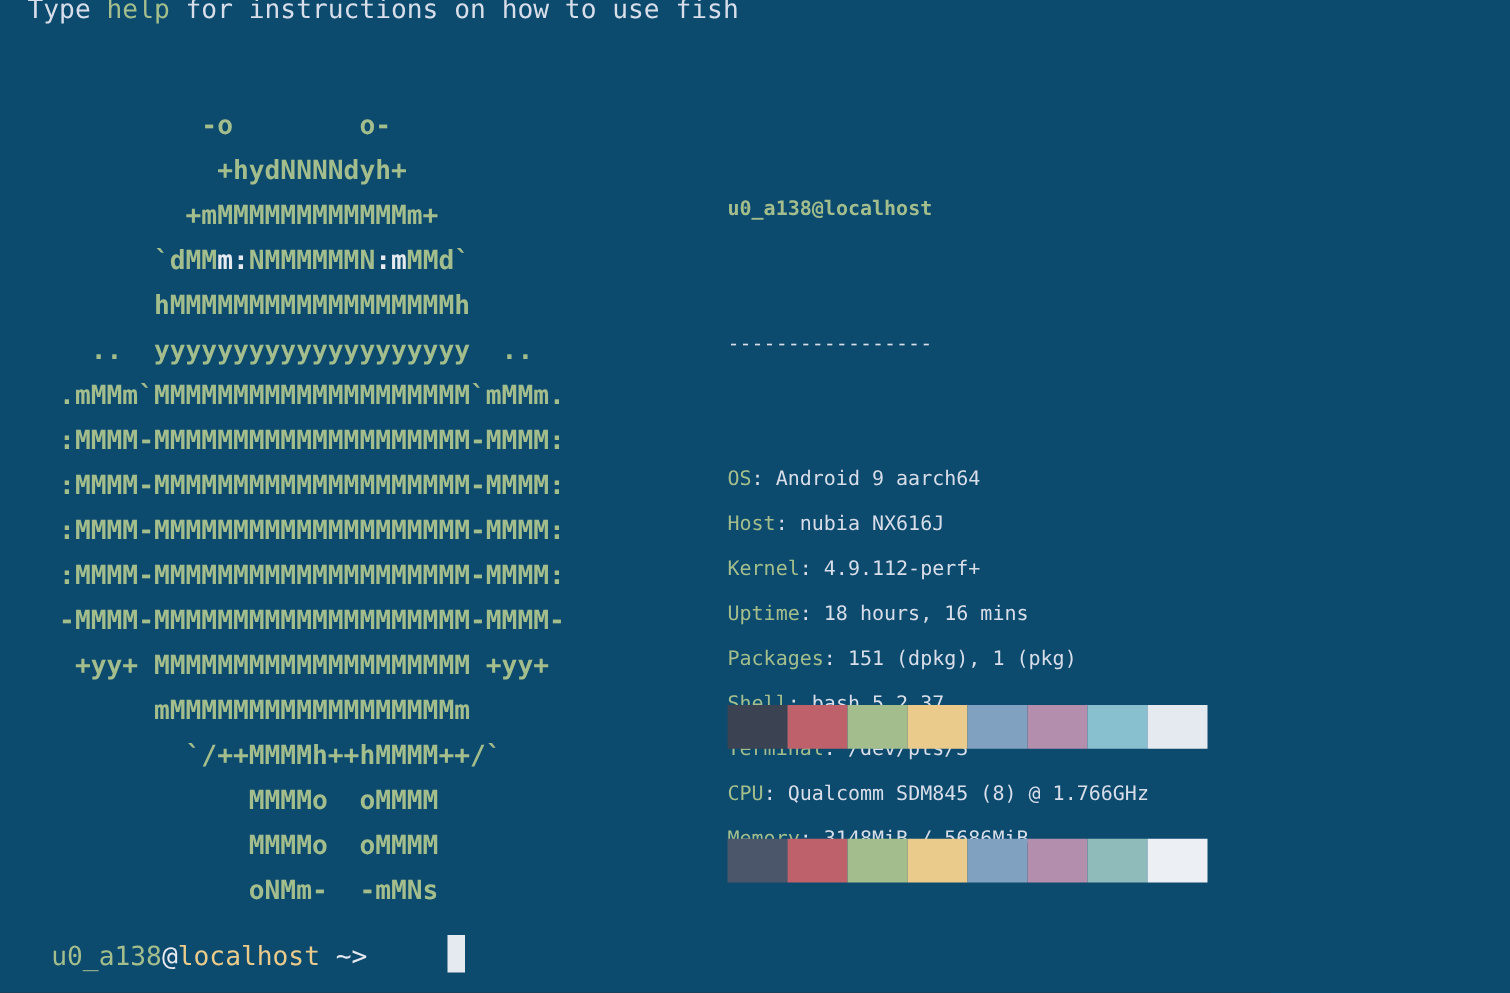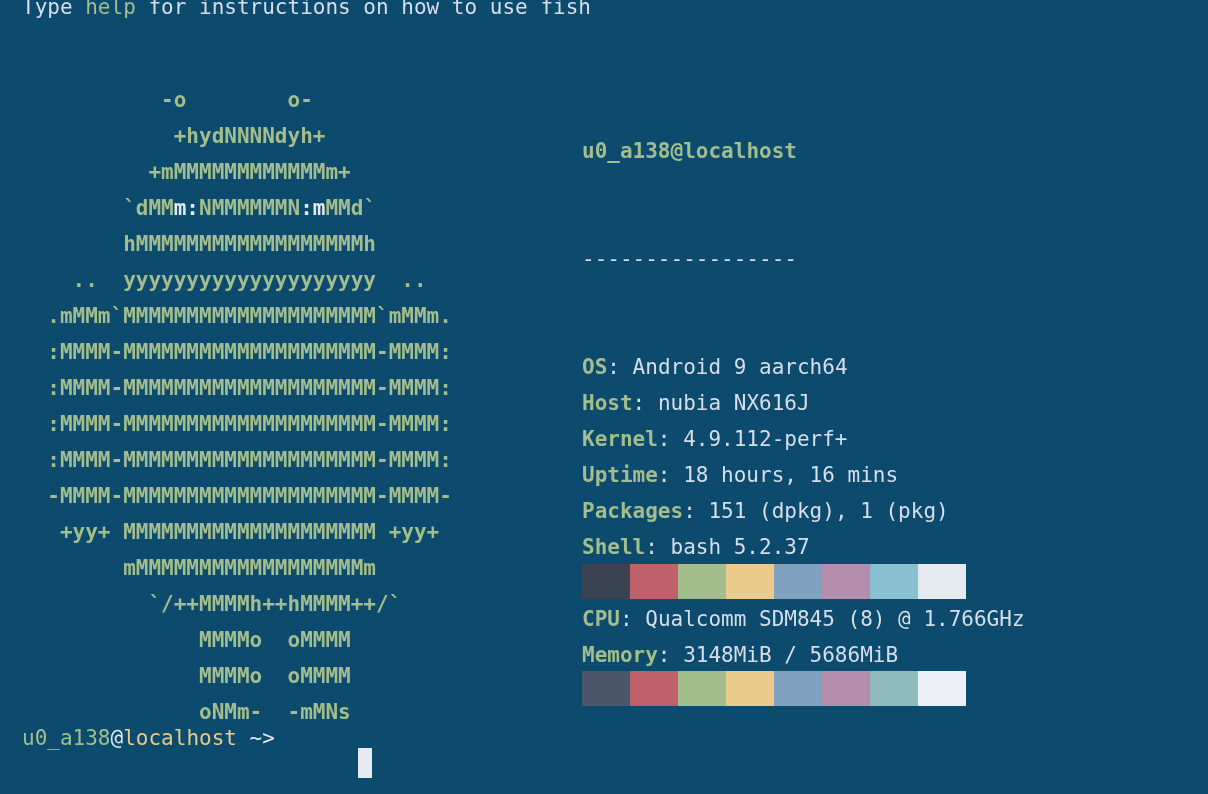--- a/index.html
+++ b/index.html
@@ -28,21 +28,21 @@
 
   
   .line {
     position: absolute;
     left: 22px;
     white-space: pre;
   }
 
   .hint-line { top: -11px; }
   .prompt-line-1 { top: 25px; }
-  .prompt-line-2 { top: 720px; }
+  .prompt-line-2 { top: 747px; margin-left: 19px; }
 
   .c-green  { color: #a3be8c; }
   .c-white  { color: #e5e9f0; }
   .c-orange { color: #ebcb8b; }
   .c-blue   { color: #81a1c1; }
   .c-grey   { color: #d8dee9; }
 
   
   #fetch {
     position: absolute;
@@ -59,29 +59,29 @@
     color: #a3be8c;
     font-size: 21px;
     line-height: 36px;
     font-weight: bold;
   }
   #ascii .eye { color: #e5e9f0; }
 
   #info {
     position: absolute;
     left: 582px;
-    top: 0;
+    top: 16px;
     white-space: pre;
-    font-size: 21px;
+    font-size: 16px;
     line-height: 36px;
   }
   #info .row { height: 36px; }
   #info .k {
     color: #a3be8c;
-    font-weight: bold;
+    font-weight: normal;
   }
   #info .v { color: #d8dee9; }
   #info .title {
     color: #a3be8c;
     font-weight: bold;
   }
   #info .rule { color: #d8dee9; }
 
   
   #palette {

